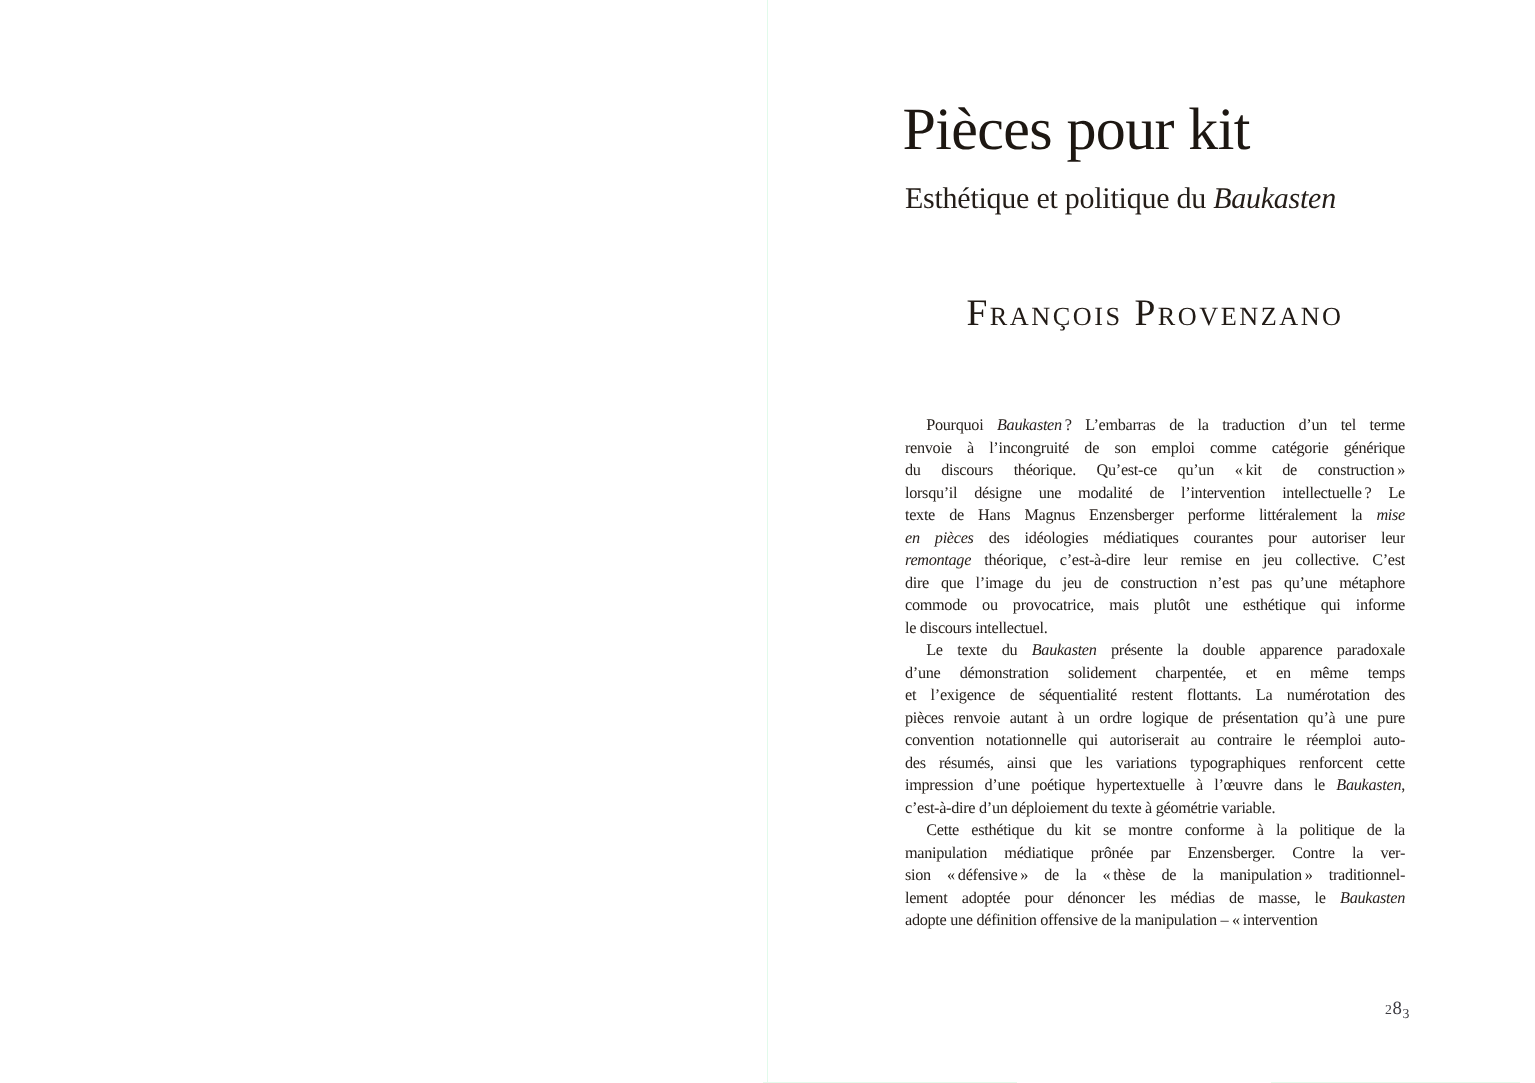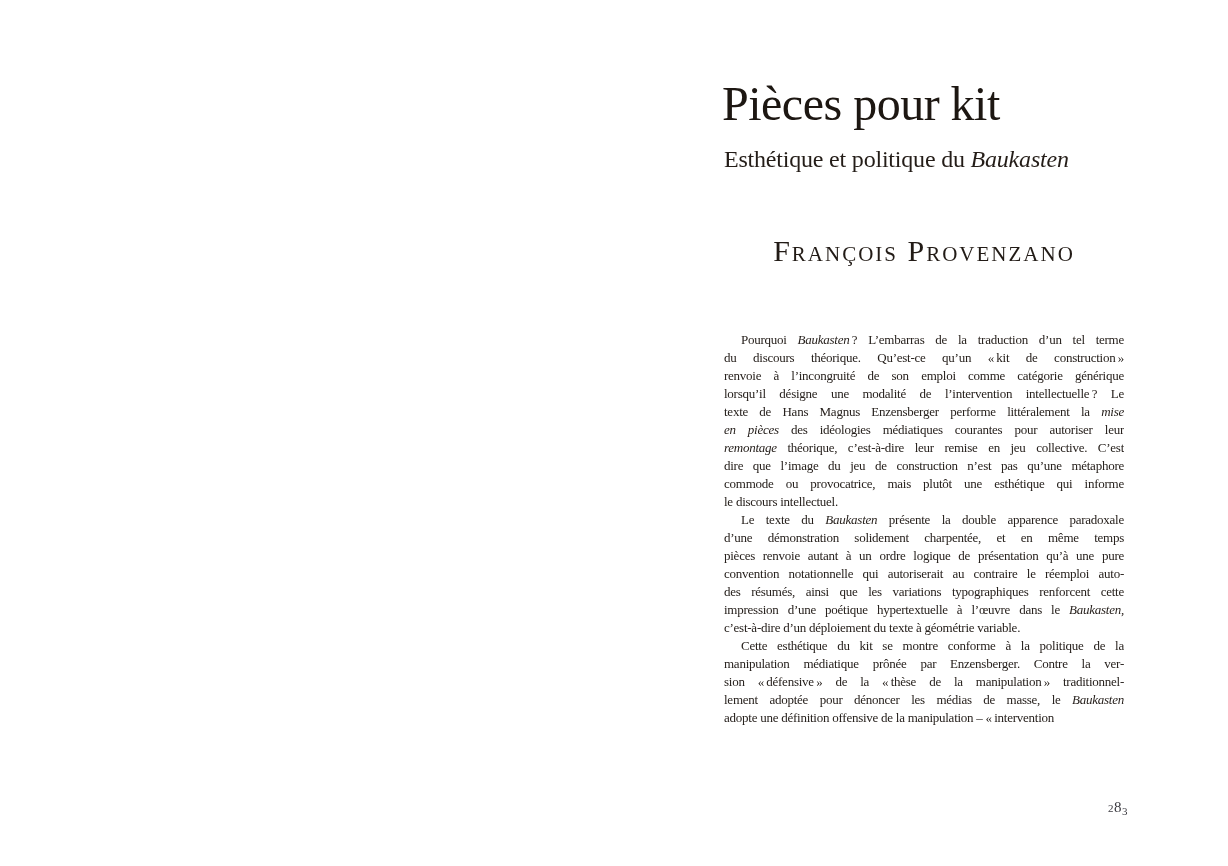--- a/index.html
+++ b/index.html
@@ -71,33 +71,34 @@
 
 <div class="spread">
   <div class="page page-left"></div>
   <div class="page page-right">
     <div class="title">Pièces pour kit</div>
     <div class="subtitle">Esthétique et politique du <i>Baukasten</i></div>
     <div class="author">François Provenzano</div>
     <div class="article-body">
         <div class="para">
           <div class="line first">Pourquoi <i>Baukasten</i> ? L’embarras de la traduction d’un tel terme</div>
+          <div class="line">renvoie à l’incongruité de son emploi comme catégorie générique</div>
           <div class="line">du discours théorique. Qu’est-ce qu’un « kit de construction »</div>
-          <div class="line">renvoie à l’incongruité de son emploi comme catégorie générique</div>
           <div class="line">lorsqu’il désigne une modalité de l’intervention intellectuelle ? Le</div>
           <div class="line">texte de Hans Magnus Enzensberger performe littéralement la <i>mise</i></div>
           <div class="line"><i>en pièces</i> des idéologies médiatiques courantes pour autoriser leur</div>
           <div class="line"><i>remontage</i> théorique, c’est-à-dire leur remise en jeu collective. C’est</div>
           <div class="line">dire que l’image du jeu de construction n’est pas qu’une métaphore</div>
           <div class="line">commode ou provocatrice, mais plutôt une esthétique qui informe</div>
           <div class="line last">le discours intellectuel.</div>
         </div>
         <div class="para">
           <div class="line first">Le texte du <i>Baukasten</i> présente la double apparence paradoxale</div>
           <div class="line">d’une démonstration solidement charpentée, et en même temps</div>
+          <div class="line">et l’exigence de séquentialité restent flottants. La numérotation des</div>
           <div class="line">pièces renvoie autant à un ordre logique de présentation qu’à une pure</div>
           <div class="line">convention notationnelle qui autoriserait au contraire le réemploi auto-</div>
           <div class="line">des résumés, ainsi que les variations typographiques renforcent cette</div>
           <div class="line">impression d’une poétique hypertextuelle à l’œuvre dans le <i>Baukasten</i>,</div>
           <div class="line last">c’est-à-dire d’un déploiement du texte à géométrie variable.</div>
         </div>
         <div class="para">
           <div class="line first">Cette esthétique du kit se montre conforme à la politique de la</div>
           <div class="line">manipulation médiatique prônée par Enzensberger. Contre la ver-</div>
           <div class="line">sion « défensive » de la « thèse de la manipulation » traditionnel-</div>

